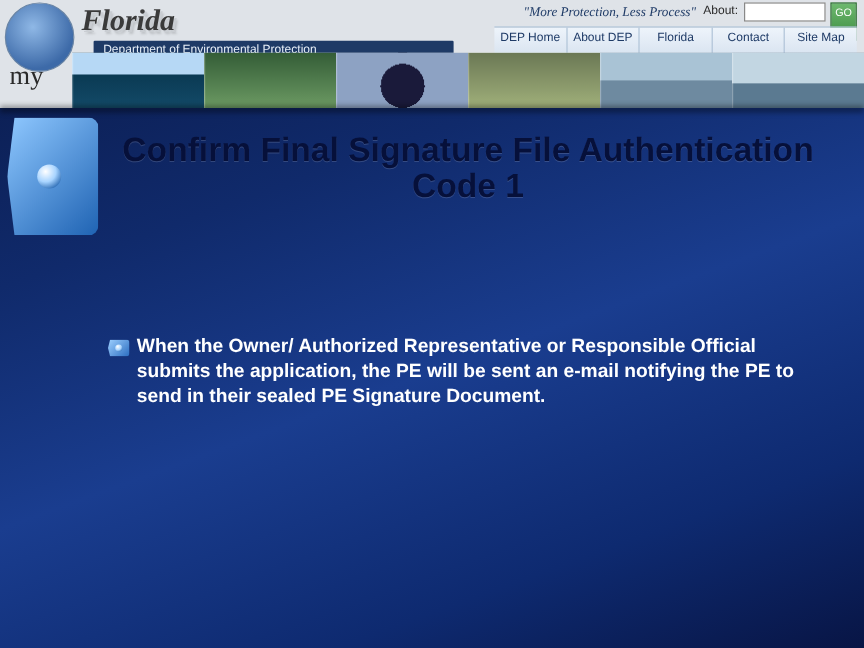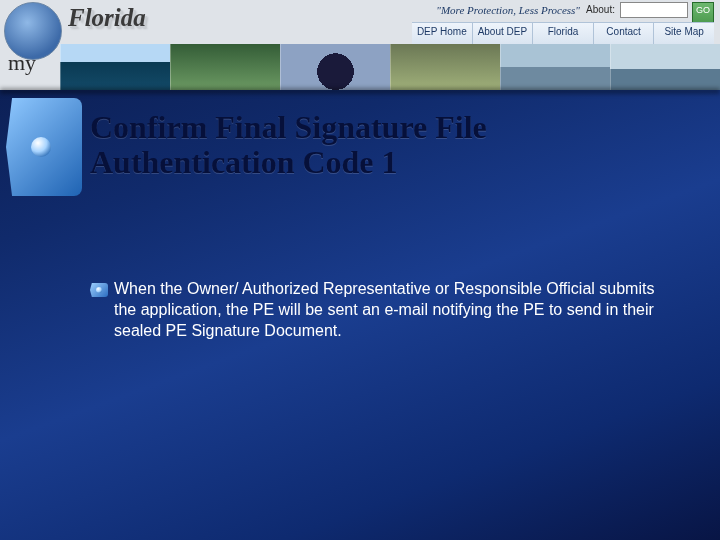--- a/index.html
+++ b/index.html
@@ -157,26 +157,27 @@
     width:20px; height:20px;
     margin:-10px 0 0 -10px;
     border-radius:50%;
     background: radial-gradient(circle at 35% 30%, #fff, #a8d4ff 45%, #2f6fb7 80%);
   }
 
   
   .heading{
     position:absolute;
     top:110px; left:90px; right:30px;
-    font-family: Liberation Serif, serif;
+    font-family: Liberation Sans, sans-serif;
     font-weight: bold;
-    font-size: 32px;
+    font-size: 28px;
     line-height: 1.08;
     color:#06103a;
     text-shadow: 0 1px 0 rgba(255,255,255,.15);
+    text-align: center;
   }
 
   
   .small-bullet{
     position:absolute;
     top:283px; left:90px;
     width:18px; height:14px;
     background: linear-gradient(135deg,#9ed0ff,#2a6cc0);
     clip-path: polygon(10% 0, 100% 0, 100% 100%, 10% 100%, 0 50%);
     border-radius: 1px 3px 3px 1px;
@@ -192,31 +193,33 @@
   }
 
   
   .body-text{
     position:absolute;
     top:278px; left:114px; right:40px;
     color:#ffffff;
     font-size:16px;
     line-height:1.32;
     font-family: Verdana, Geneva, sans-serif;
+    font-weight: bold;
   }
 </style>
 </head>
 <body>
 
 <div class="slide">
 
   <div class="banner">
     <div class="banner-logo"></div>
     <div class="banner-my">my</div>
     <div class="banner-title">Florida</div>
+    <div class="banner-sub">Department of Environmental Protection</div>
 
     <div class="banner-slogan">"More Protection, Less Process"</div>
     <div class="search-label">About:</div>
     <input class="search-input" value="" style="">
     <div class="search-go">GO</div>
 
     <div class="banner-nav">
       <span>DEP Home</span>
       <span>About DEP</span>
       <span>Florida</span>

